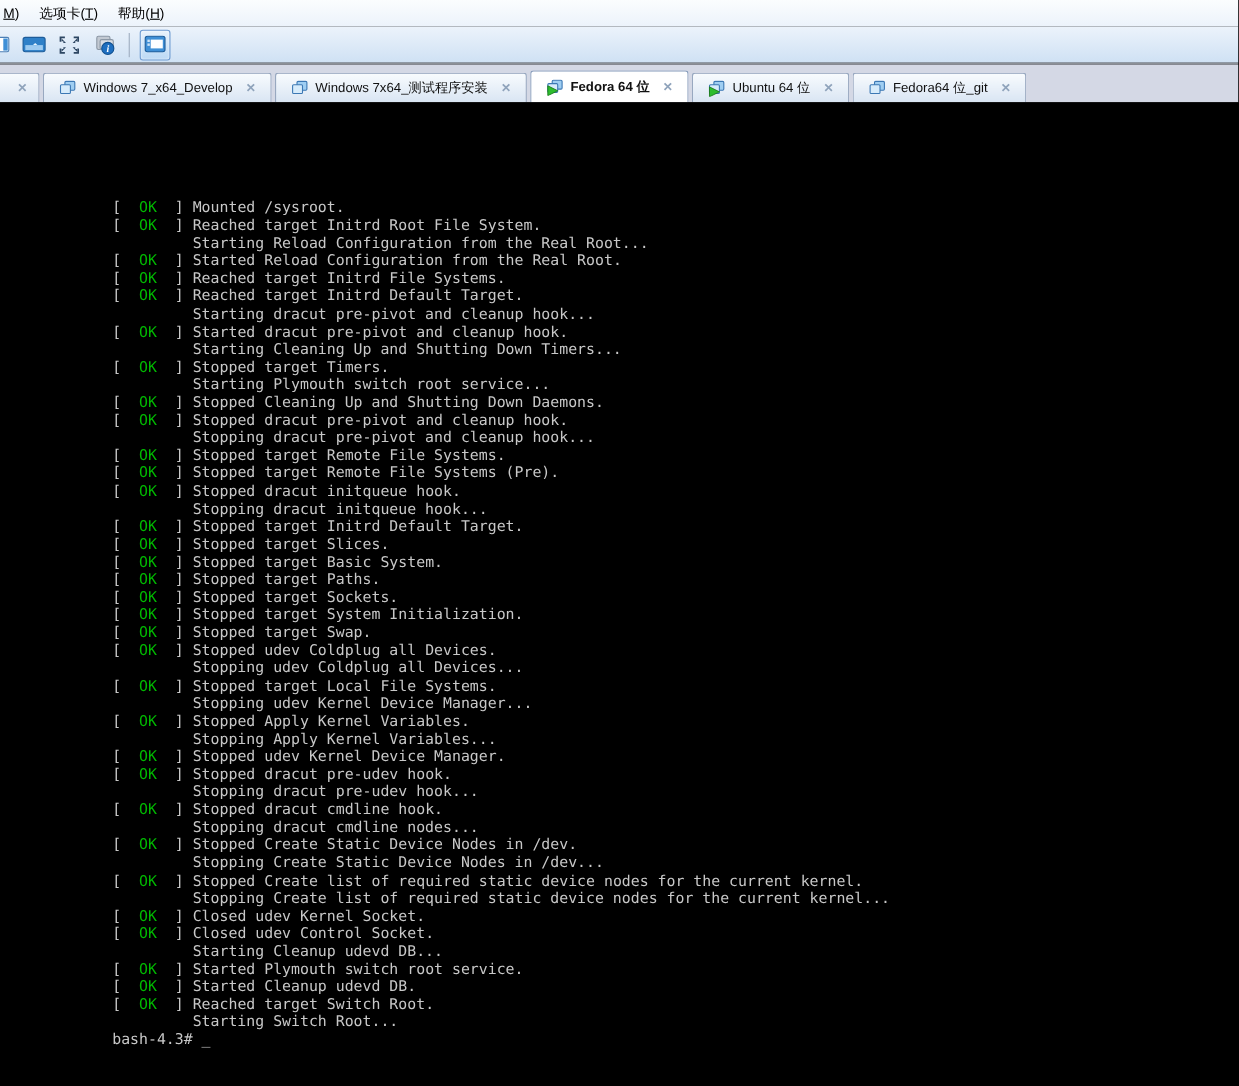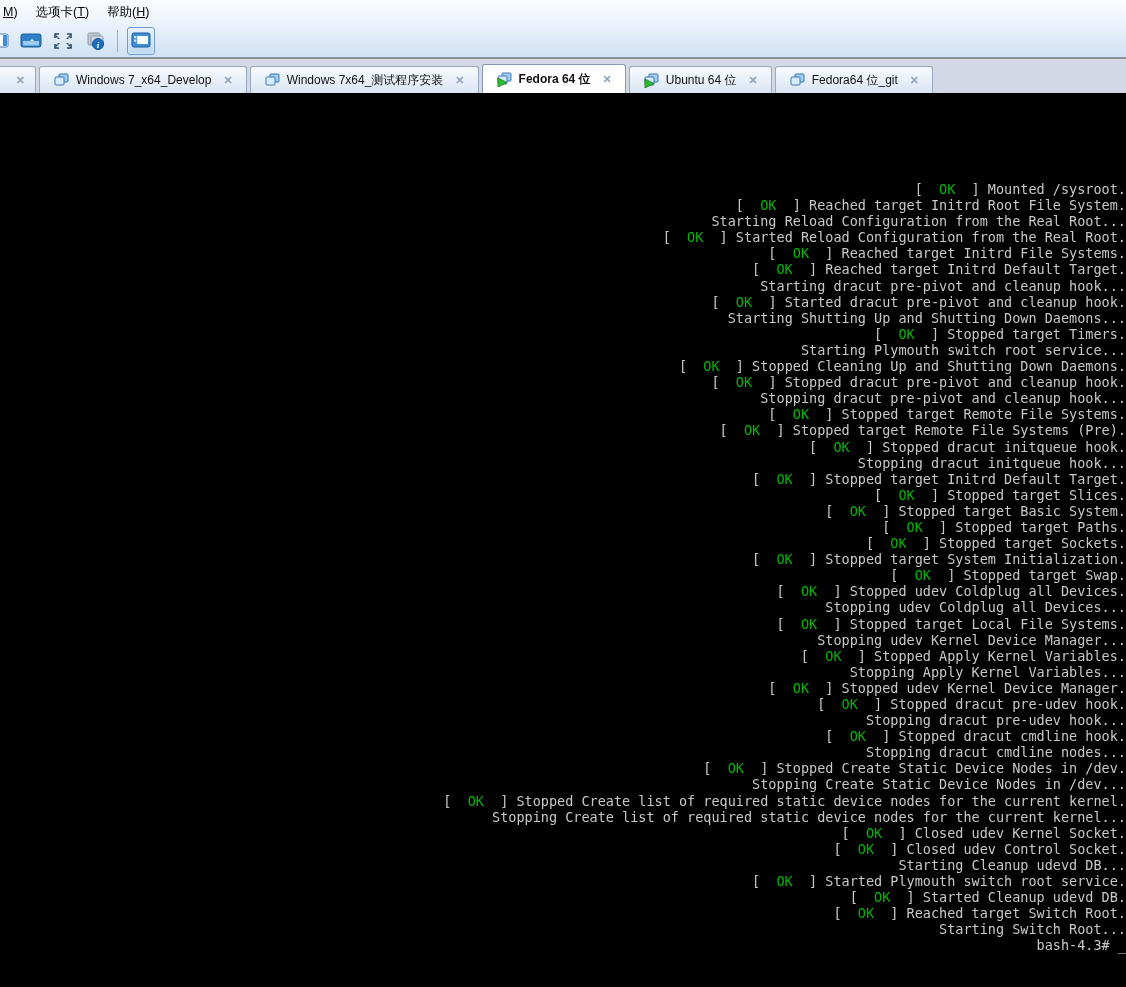--- a/index.html
+++ b/index.html
@@ -27,21 +27,21 @@
     background:linear-gradient(#f8fbfe,#d9e5f3);border:1px solid #98a8c0;border-bottom:none;
     border-radius:3px 3px 0 0;margin-right:3px;font-size:12px;color:#111;white-space:nowrap;cursor:default;}
   .tab.active{background:#fff;font-weight:bold;height:28px;border-color:#8399b9;}
   .tab.partial{width:30px;margin-left:-6px;justify-content:flex-end;padding:0 10px 0 0;}
   .tab .close{color:#8fa3bb;font-size:11px;font-weight:bold;margin-left:6px;cursor:default;}
   .tab .vmicon{flex:0 0 auto;position:relative;width:17px;height:15px;}
 
   
   .console{flex:1;background:#000;color:#c8c8c8;overflow:hidden;
     font-family:"DejaVu Sans Mono",monospace;font-size:13.5px;line-height:16.1px;
-    padding:88px 0 0 102px;text-align:right;}
+    padding:88px 0 0 102px;}
   .console .cline{white-space:pre;}
   .console .ok{color:#00b800;}
 </style>
 </head>
 <body>
 
 <div class="window">
 
   <div class="menubar">
       <div class="menu-item"><span class="akey">M</span>)</div>
@@ -148,21 +148,21 @@
 
   <div class="console">
       <div class="cline">[  <span class="ok">OK</span>  ] Mounted /sysroot.</div>
       <div class="cline">[  <span class="ok">OK</span>  ] Reached target Initrd Root File System.</div>
       <div class="cline">         Starting Reload Configuration from the Real Root...</div>
       <div class="cline">[  <span class="ok">OK</span>  ] Started Reload Configuration from the Real Root.</div>
       <div class="cline">[  <span class="ok">OK</span>  ] Reached target Initrd File Systems.</div>
       <div class="cline">[  <span class="ok">OK</span>  ] Reached target Initrd Default Target.</div>
       <div class="cline">         Starting dracut pre-pivot and cleanup hook...</div>
       <div class="cline">[  <span class="ok">OK</span>  ] Started dracut pre-pivot and cleanup hook.</div>
-      <div class="cline">         Starting Shutting Up and Shutting Down Daemons...</div>
+      <div class="cline">         Starting Cleaning Up and Shutting Down Timers...</div>
       <div class="cline">[  <span class="ok">OK</span>  ] Stopped target Timers.</div>
       <div class="cline">         Starting Plymouth switch root service...</div>
       <div class="cline">[  <span class="ok">OK</span>  ] Stopped Cleaning Up and Shutting Down Daemons.</div>
       <div class="cline">[  <span class="ok">OK</span>  ] Stopped dracut pre-pivot and cleanup hook.</div>
       <div class="cline">         Stopping dracut pre-pivot and cleanup hook...</div>
       <div class="cline">[  <span class="ok">OK</span>  ] Stopped target Remote File Systems.</div>
       <div class="cline">[  <span class="ok">OK</span>  ] Stopped target Remote File Systems (Pre).</div>
       <div class="cline">[  <span class="ok">OK</span>  ] Stopped dracut initqueue hook.</div>
       <div class="cline">         Stopping dracut initqueue hook...</div>
       <div class="cline">[  <span class="ok">OK</span>  ] Stopped target Initrd Default Target.</div>

